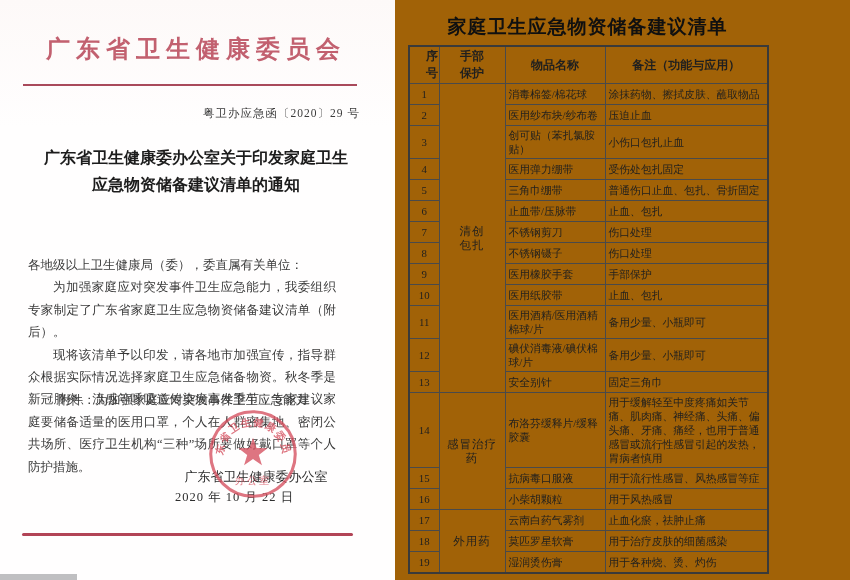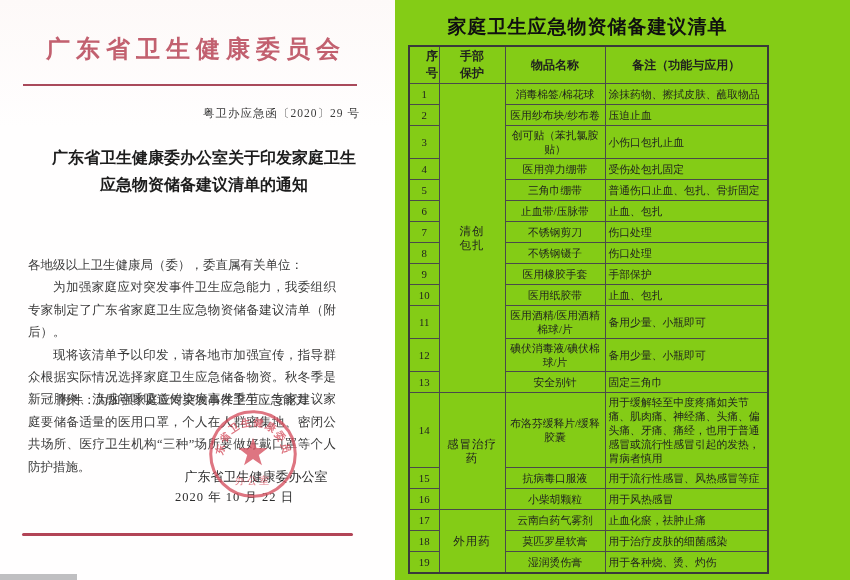--- a/index.html
+++ b/index.html
@@ -7,49 +7,49 @@
           font-family:"Liberation Serif","DejaVu Serif",serif;}
 
   
   .left-page{position:absolute;left:0;top:0;width:395px;height:580px;
              background:linear-gradient(180deg,#fdf9f8 0%,#fffefe 22%,#fffefe 100%);}
   .agency-header{position:absolute;top:33px;left:0;width:392px;text-align:center;
                  font-size:24px;font-weight:700;letter-spacing:6px;color:#c2606f;white-space:nowrap;}
   .header-rule{position:absolute;top:84px;left:23px;width:334px;height:2px;background:#a94a5b;}
   .doc-number{position:absolute;top:106px;left:203px;font-size:11.5px;color:#3a3a3a;letter-spacing:1px;white-space:nowrap;}
   .doc-title{position:absolute;top:144px;left:0;width:392px;text-align:center;
-             font-size:16px;font-weight:700;line-height:27px;color:#1c1c1c;padding-left:8px;}
+             font-size:16px;font-weight:700;line-height:27px;color:#1c1c1c;}
   .doc-body{position:absolute;top:211px;left:28px;width:308px;font-size:12.5px;
             line-height:22.4px;color:#3a3a3a;text-align:justify;margin-top:43px;}
   .doc-body p{margin:0;}
   .indent{text-indent:2em;}
   .attachment{position:absolute;top:392px;left:58px;font-size:12.5px;color:#3a3a3a;}
   .signature{position:absolute;top:468px;left:175px;width:162px;text-align:center;font-size:13px;color:#2e2e2e;}
   .sign-date{position:absolute;top:489px;left:175px;width:162px;text-align:left;font-size:12.5px;color:#2e2e2e;letter-spacing:1px;}
   .seal{position:absolute;top:398px;left:197px;width:112px;height:112px;opacity:.78;pointer-events:none;}
   .seal circle{fill:none;stroke:#d54f5e;stroke-width:3;}
   .seal polygon{fill:#d54f5e;}
   .arcText{font-size:10px;fill:#d54f5e;letter-spacing:1.5px;font-weight:600;}
   .officeText{font-size:10px;fill:#d54f5e;text-anchor:middle;letter-spacing:2px;}
   .bottom-rule{position:absolute;top:533px;left:22px;width:331px;height:3px;background:#b24456;border-radius:2px;}
   .corner-strip{position:absolute;top:574px;left:0;width:77px;height:6px;background:#bfbfc1;}
 
   
-  .right-page{position:absolute;left:395px;top:0;width:455px;height:580px;background:#84cc16;}
+  .right-page{position:absolute;left:395px;top:0;width:455px;height:580px;background:#a16207;}
   .table-title{position:absolute;top:14px;left:5px;width:375px;text-align:center;
                font-size:19px;font-weight:700;letter-spacing:1px;color:#101010;
                font-family:"DejaVu Sans","Liberation Sans",sans-serif;}
   .supplies{position:absolute;left:13px;top:45px;width:359px;border-collapse:collapse;
             table-layout:fixed;color:#1f1f1f;border:2px solid #3a3a3a;}
   .supplies th,.supplies td{border:1px solid #4a4a4a;overflow:hidden;}
   .supplies th{font-size:12px;font-weight:700;height:17px;padding:1px 16px;text-align:center;}
   .supplies td{font-size:10.8px;line-height:14px;padding:2px 3px;vertical-align:middle;}
   td.no{text-align:center;height:16px;}
   td.cat{text-align:center;white-space:pre-line;font-size:11.5px;letter-spacing:1px;}
-  td.name{text-align:center;margin-top:19px;}
+  td.name{text-align:left;margin-top:19px;}
   td.note{text-align:left;}
 </style>
 </head>
 <body>
 
 <div id="canvas">
 
   <div class="left-page">
     <div class="agency-header">广东省卫生健康委员会</div>
     <div class="header-rule"></div>

